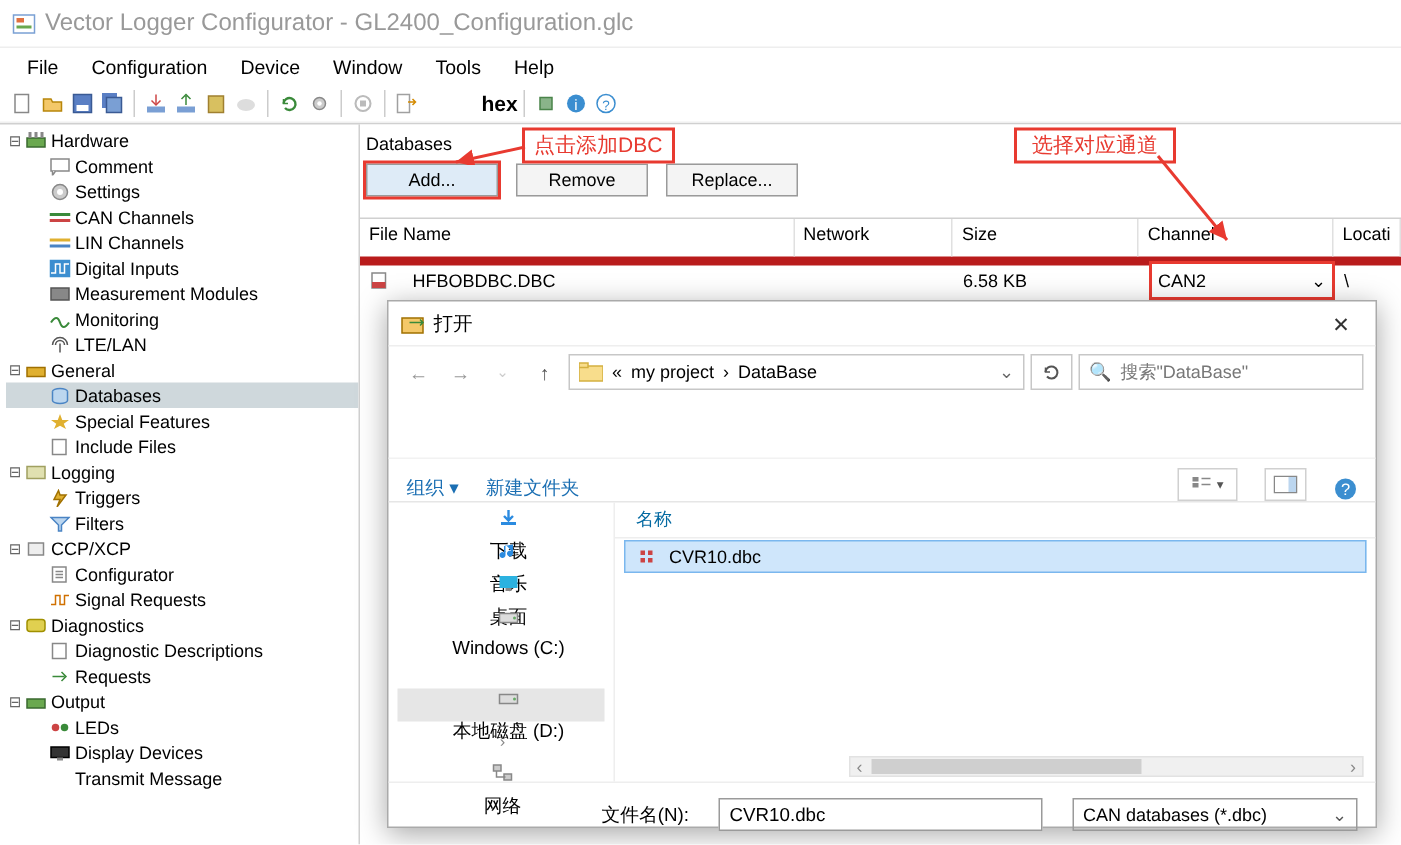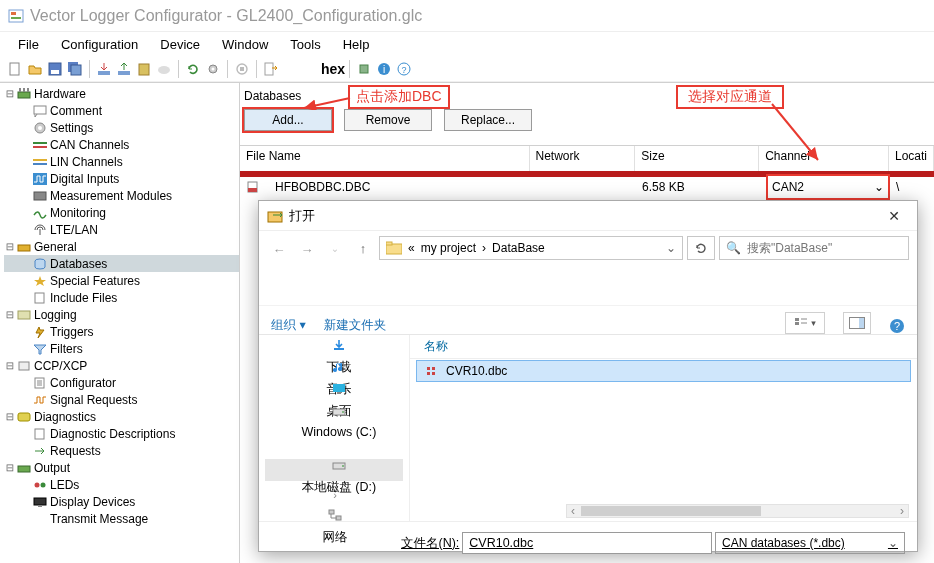--- a/index.html
+++ b/index.html
@@ -50,21 +50,21 @@
   .dlg-body { display:flex; height:186px;}
   .sidebar { width:150px; padding:4px 6px; font-size:12.5px;}
   .sitem { display:flex; align-items:center; height:22px; gap:8px; padding-left:10px;flex-direction:column;}
   .sitem.sel2 { background:#e6e6e6;margin-top:32px;}
   .sb-arrow { color:#888; margin-left:2px; margin-right:2px; font-size:11px;}
   .filearea { flex:1; border-left:1px solid #eee;}
   .fa-head { height:24px; display:flex; align-items:center; padding-left:14px; color:#0369a1; border-bottom:1px solid #eee;}
   .fa-row { height:22px; display:flex; align-items:center; padding-left:14px; gap:8px;}
   .fa-row.selrow { background:#cfe6fb; border:1px solid #7ab7ee; margin:1px 6px 0 6px; padding-left:7px;}
   .dlg-bottom { border-top:1px solid #eee; padding:10px 12px 0 12px;}
-  .fname-row { display:flex; align-items:center; gap:3px; margin-bottom:10px;text-decoration:underline;}
+  .fname-row { display:flex; align-items:center; gap:20px; margin-bottom:10px;}
   .fname-row .lbl { font-size:12.5px; margin-left:130px;}
   .fname-row input { flex:1; height:22px; border:1px solid #9a9a9a; padding:0 6px; font-size:12.5px;}
   .ftype { width:190px; height:22px; border:1px solid #9a9a9a; display:flex; align-items:center; padding:0 6px; justify-content:space-between;}
   .btn-row { display:flex; justify-content:flex-end; gap:10px;}
   .dbtn { width:84px; height:40px; border:1px solid #9a9a9a; background:#f4f4f4; display:flex; align-items:center; justify-content:center; font-size:12.5px;}
   .dbtn.primary { border:2px solid #2b8be0;}
   svg { display:block; }
   .scrollh { position:absolute; left:156px; right:8px; bottom:3px; height:14px; background:#f0f0f0; border:1px solid #e2e2e2; display:flex; align-items:center;}
   .scrollh .thumb { width:180px; height:10px; background:#cfcfcf; margin-left:2px;}
   .arrow-svg { position:absolute; pointer-events:none; }

